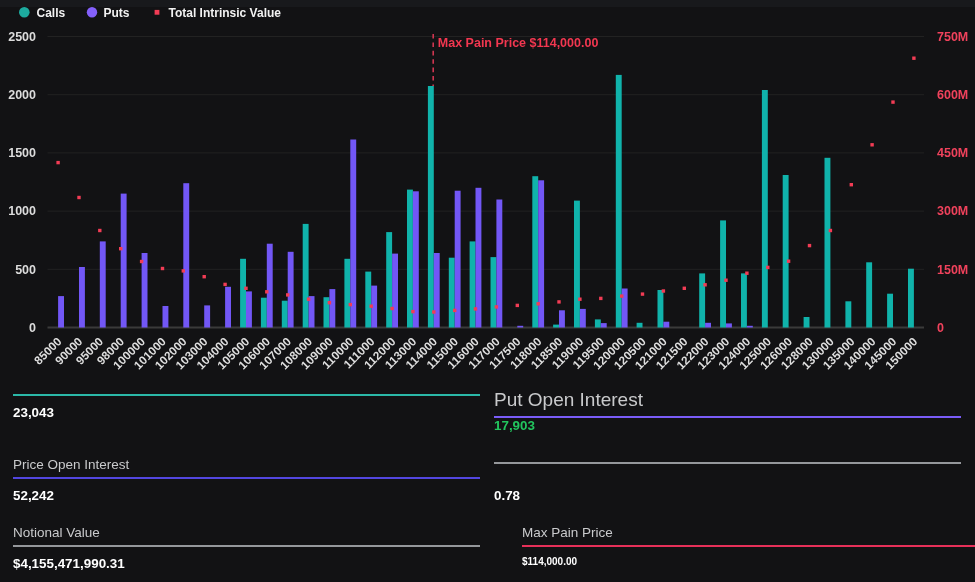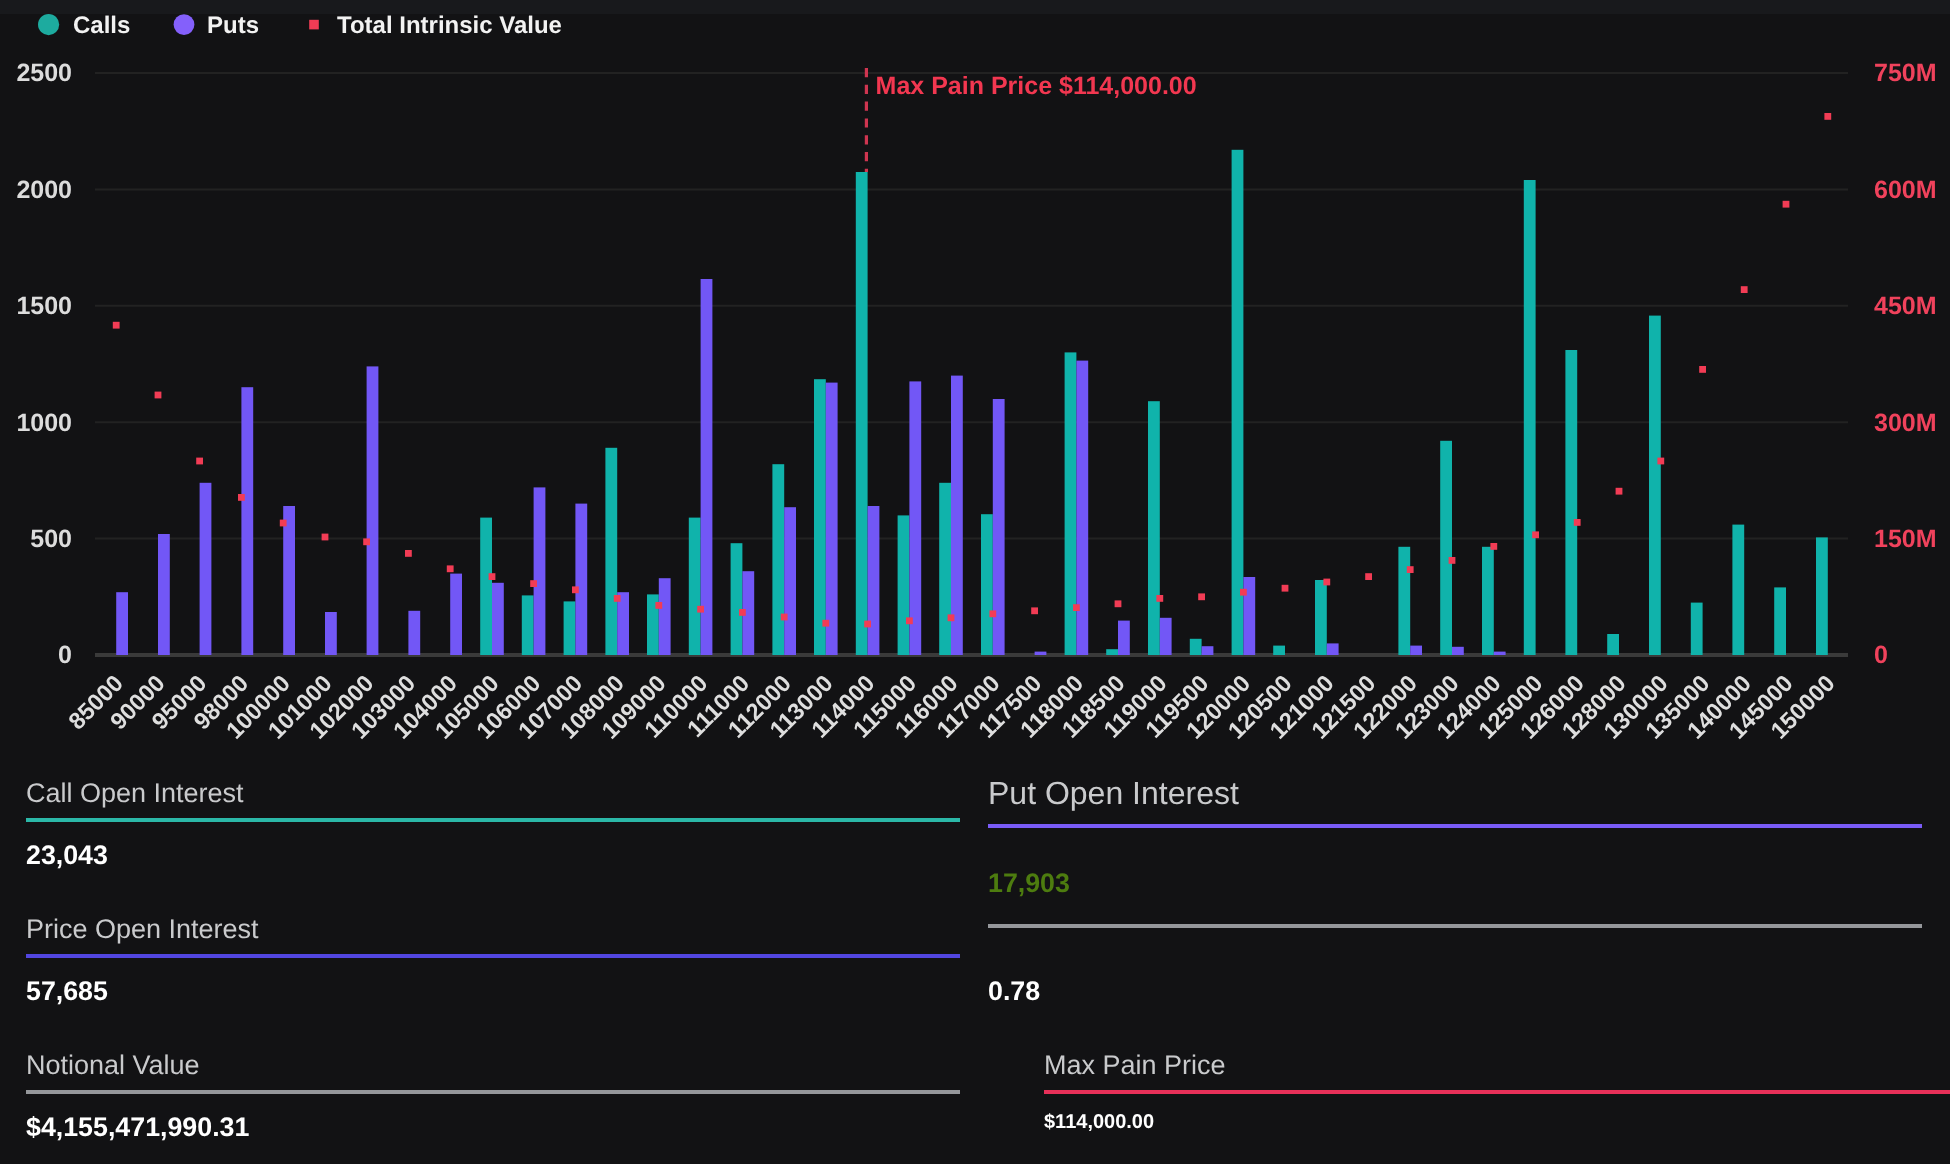--- a/index.html
+++ b/index.html
@@ -175,33 +175,32 @@
 <text transform="translate(897.2,342.3) rotate(-45)" text-anchor="end" font-size="11.8" font-weight="bold" fill="#dedede">145000</text>
 <text transform="translate(918.1,342.3) rotate(-45)" text-anchor="end" font-size="11.8" font-weight="bold" fill="#dedede">150000</text>
 <circle cx="24.3" cy="12.3" r="5.3" fill="#1dab9f"></circle>
 <text x="36.5" y="16.6" font-size="12" font-weight="bold" fill="#f2f2f2">Calls</text>
 <circle cx="92" cy="12.3" r="5.2" fill="#8460fb"></circle>
 <text x="103.5" y="16.6" font-size="12" font-weight="bold" fill="#f2f2f2">Puts</text>
 <rect x="154.6" y="9.9" width="4.8" height="4.8" fill="#f23c55"></rect>
 <text x="168.5" y="16.6" font-size="12" font-weight="bold" fill="#f2f2f2">Total Intrinsic Value</text>
 </svg></div>
 <div style="position:absolute;left:13px;top:389px;width:467px;">
-<div style="font-size:13.5px;color:#c9cacc;">Call Open Interest</div>
 <div style="margin-top:5px;height:2px;background:#2bb8a8;"></div>
 <div style="margin-top:9px;font-size:13.4px;font-weight:bold;color:#ffffff;">23,043</div>
 </div>
 <div style="position:absolute;left:494px;top:389px;width:467px;">
-<div style="font-size:16px;color:#c9cacc;">Put Open Interest</div>
+<div style="font-size:19px;color:#c9cacc;">Put Open Interest</div>
 <div style="margin-top:5px;height:2px;background:#7a5cf8;"></div>
-<div style="margin-top:20px;font-size:13.4px;font-weight:bold;color:#4d7c0f;">17,903</div>
+<div style="margin-top:0;font-size:13.4px;font-weight:bold;color:#22c55e;">17,903</div>
 </div>
 <div style="position:absolute;left:13px;top:457px;width:467px;">
 <div style="font-size:13.5px;color:#c9cacc;">Price Open Interest</div>
 <div style="margin-top:5px;height:2px;background:#5246e0;"></div>
-<div style="margin-top:9px;font-size:13.4px;font-weight:bold;color:#ffffff;">57,685</div>
+<div style="margin-top:9px;font-size:13.4px;font-weight:bold;color:#ffffff;">52,242</div>
 </div>
 <div style="position:absolute;left:494px;top:457px;width:467px;">
 <div style="margin-top:5px;height:2px;background:#95979b;"></div>
 <div style="margin-top:24px;font-size:13.4px;font-weight:bold;color:#ffffff;">0.78</div>
 </div>
 <div style="position:absolute;left:13px;top:525px;width:467px;">
 <div style="font-size:13.5px;color:#c9cacc;">Notional Value</div>
 <div style="margin-top:5px;height:2px;background:#95979b;"></div>
 <div style="margin-top:9px;font-size:13.4px;font-weight:bold;color:#ffffff;">$4,155,471,990.31</div>
 </div>

